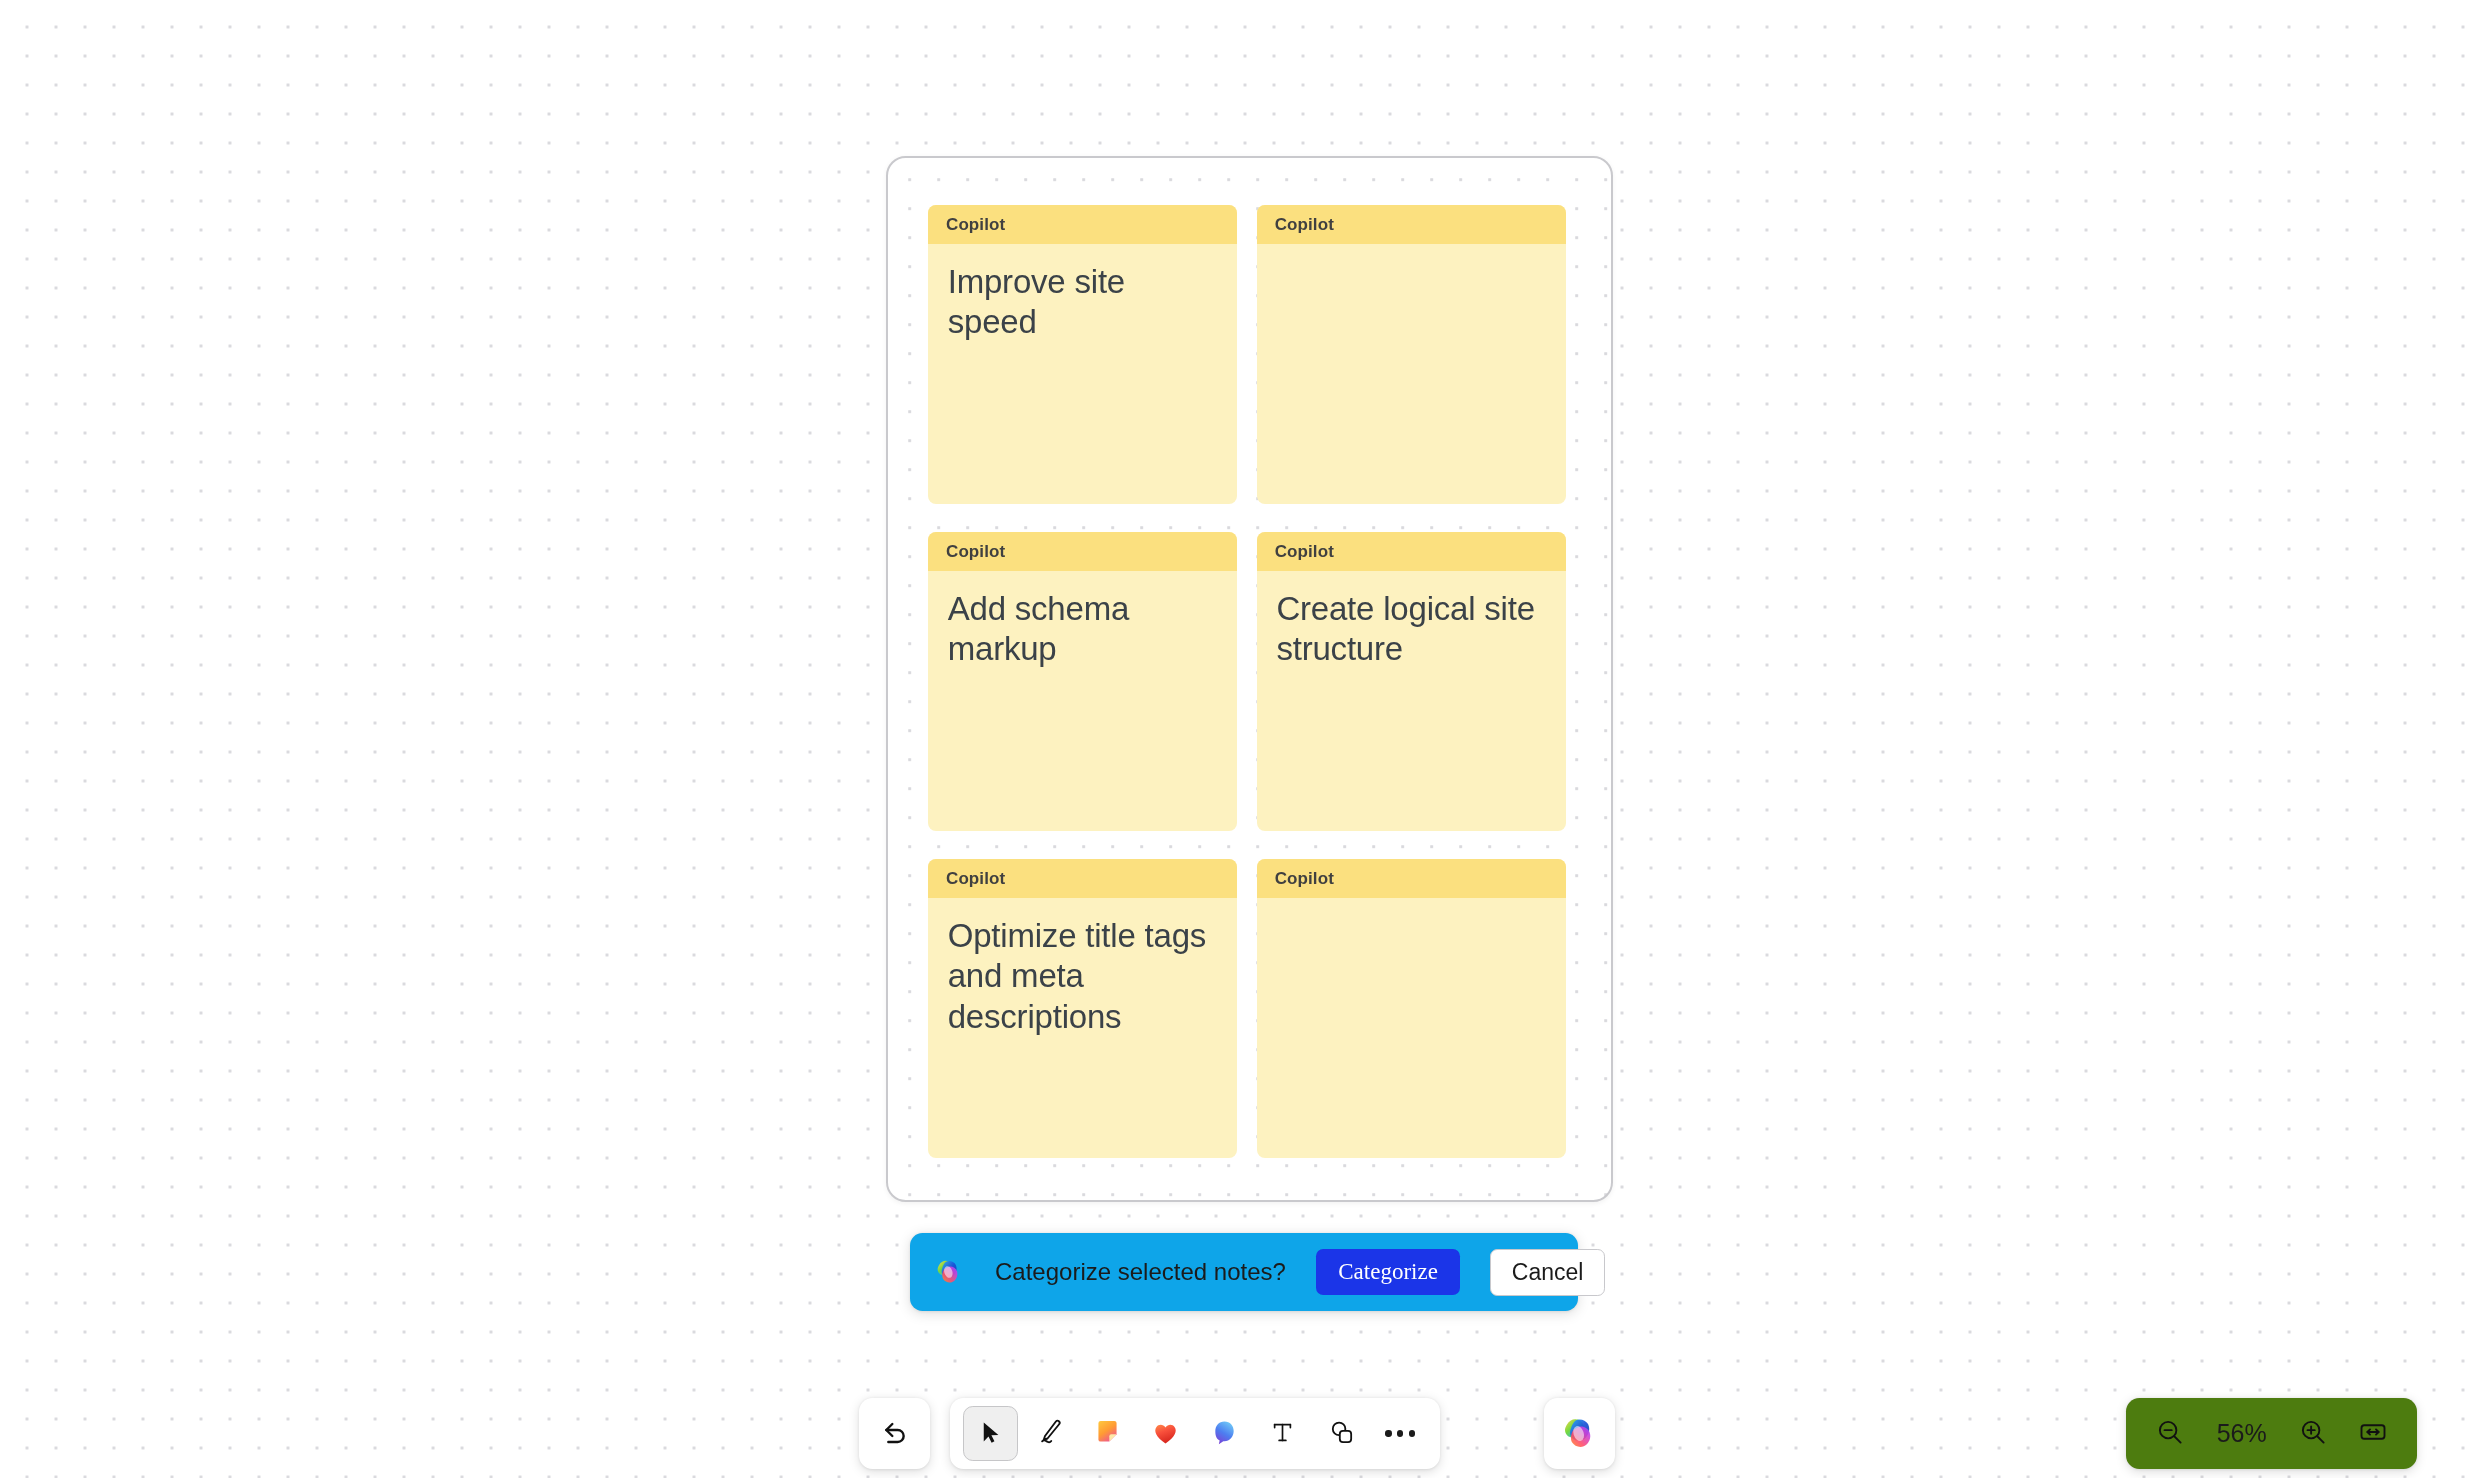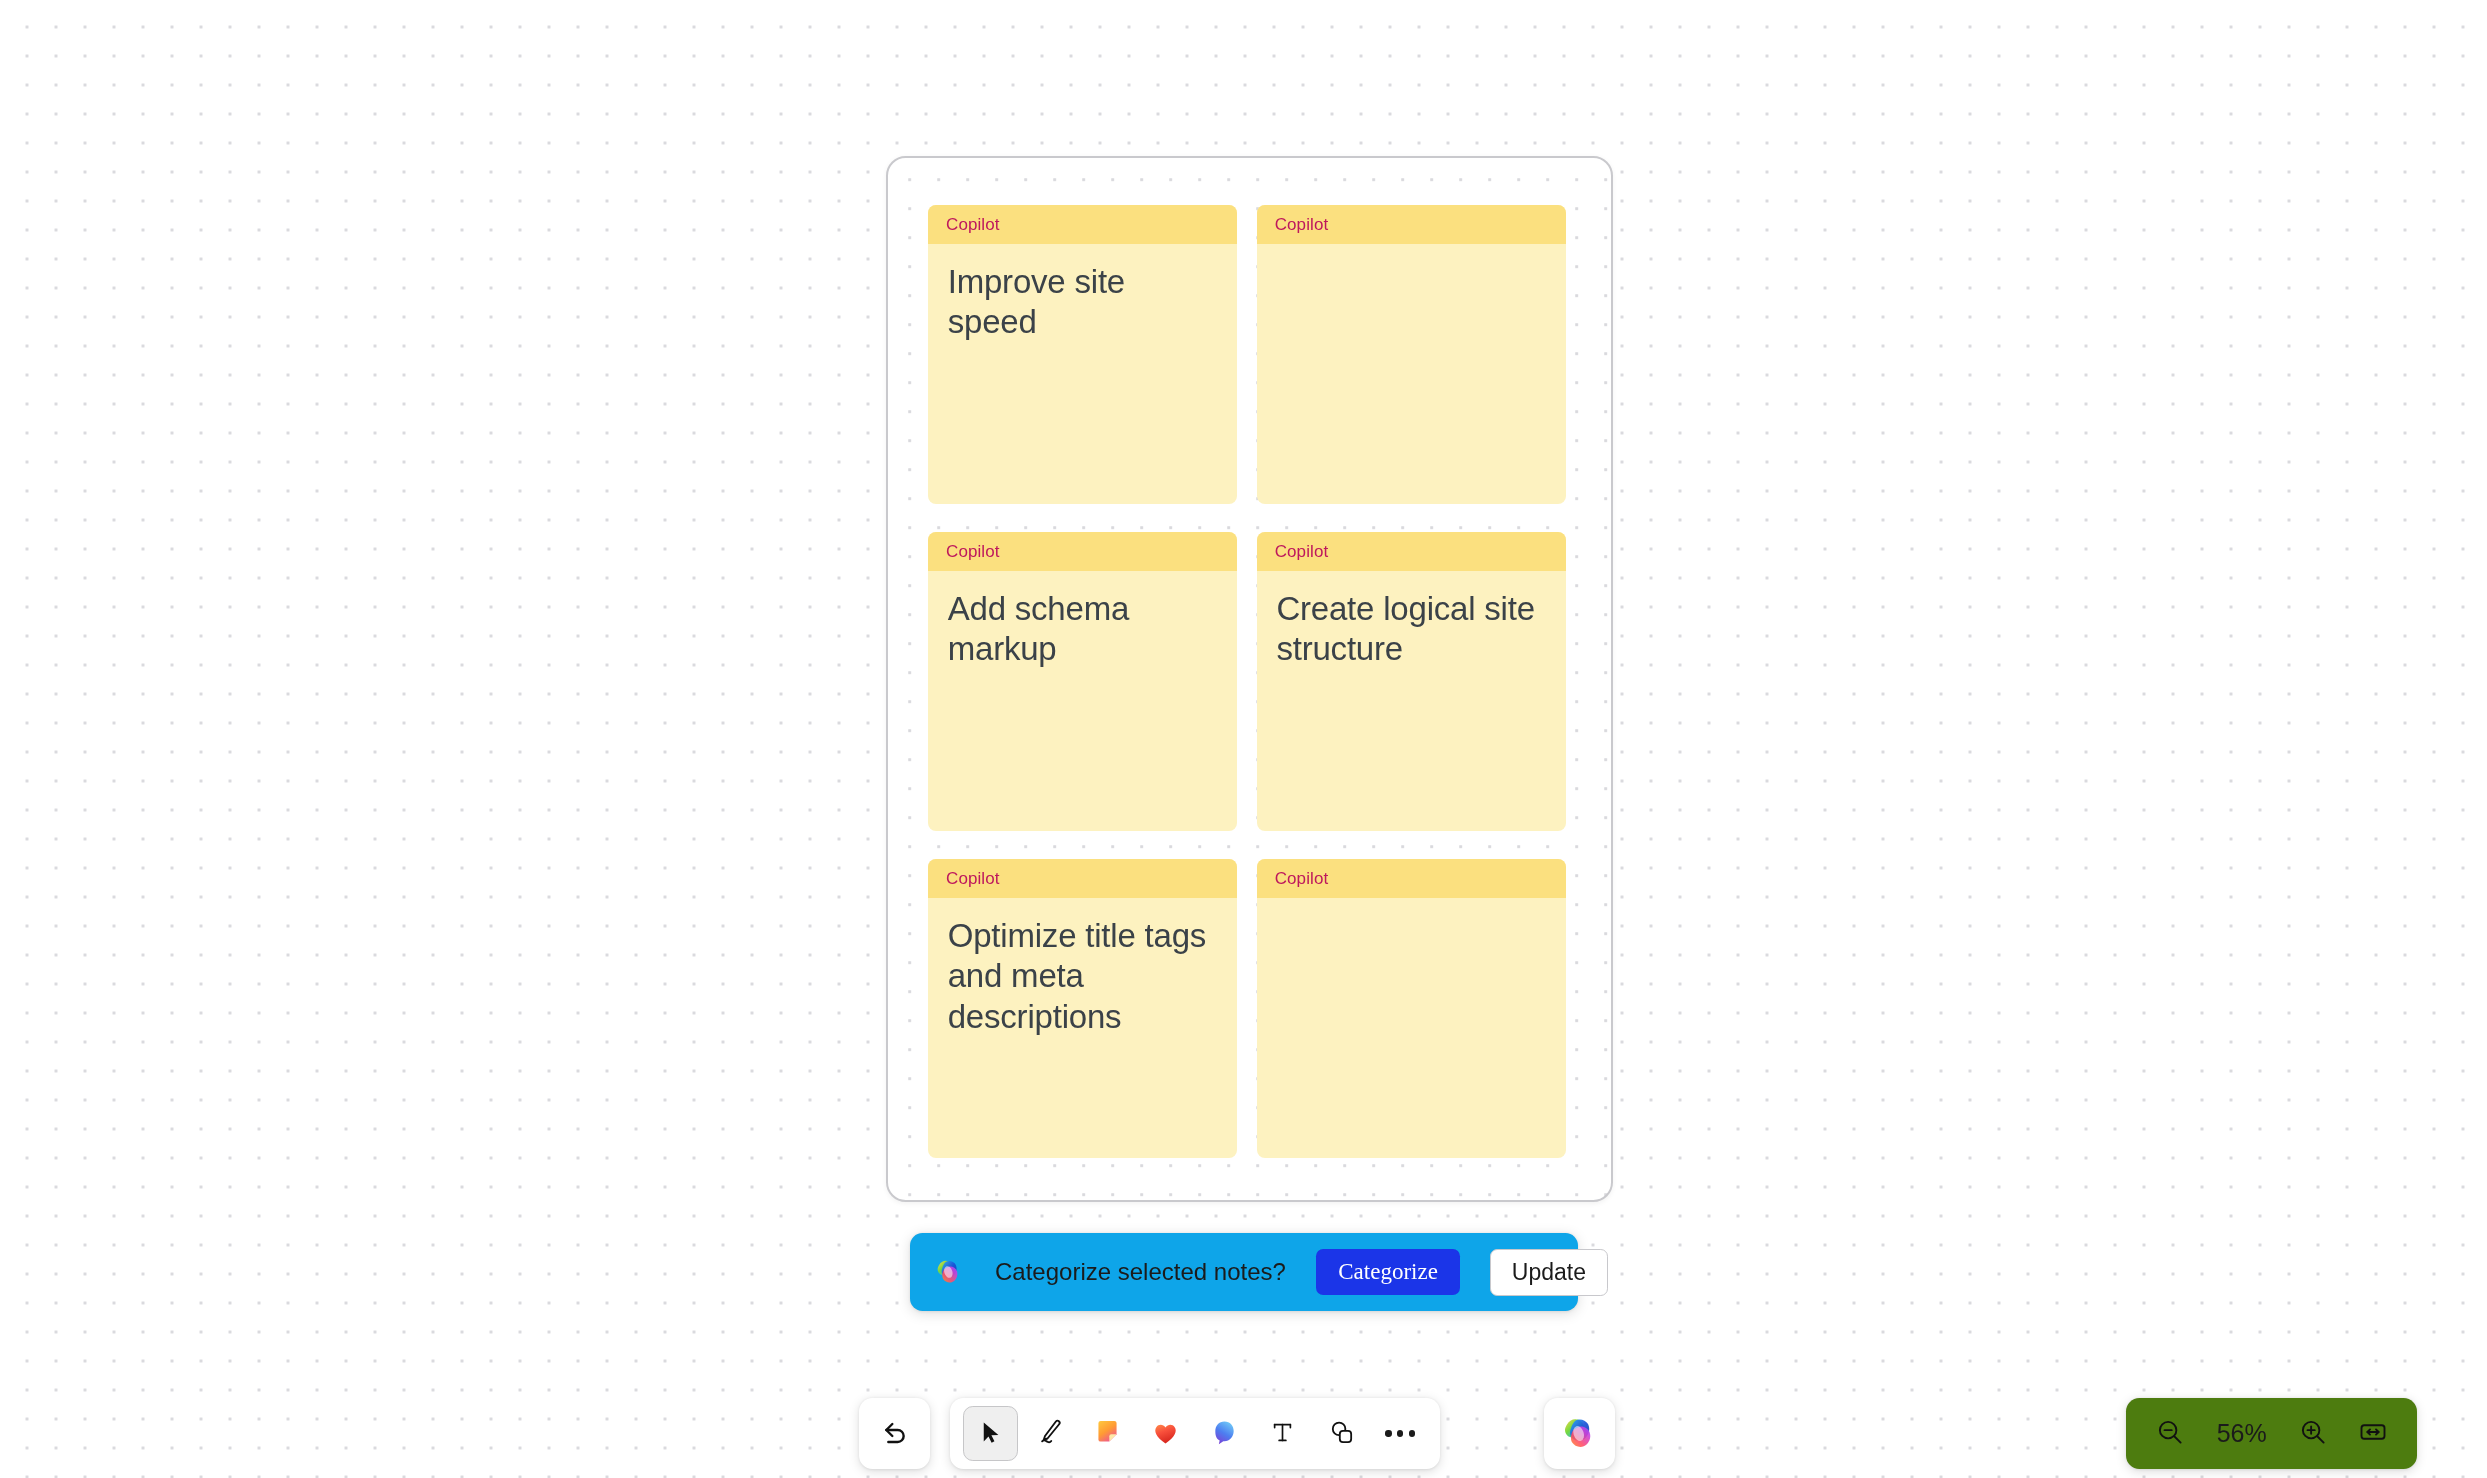--- a/index.html
+++ b/index.html
@@ -67,22 +67,22 @@
     background-color: #fbe07f;
     height: 39px;
     display: flex;
     align-items: center;
     padding: 0 18px;
     flex: 0 0 auto;
   }
 
   .note-source {
     font-size: 17px;
-    color: #be185d;
-    font-weight: 400;
+    color: #404040;
+    font-weight: 700;
     letter-spacing: 0.1px;
   }
 
   .note-body {
     flex: 1 1 auto;
     padding: 18px 19.7px 16px 19.7px;
   }
 
   .note-text {
     font-size: 33px;
@@ -326,21 +326,21 @@
         </linearGradient>
       </defs>
       <path d="M9 14c3-6 9-8 14-6 5 2 7 7 5 12-2 6-6 9-11 9-6 0-10-4-10-9 0-2 1-4 2-6z" fill="url(#cpC)"></path>
       <path d="M19 9c5-3 12-1 15 4 3 6 1 13-4 17-4 3-10 3-14 0-3-3-4-8-2-12 1-4 3-7 5-9z" fill="url(#cpA)" opacity="0.92"></path>
       <path d="M24 16c5-1 10 2 12 7 2 6-1 13-7 16-5 2-11 0-14-5-2-4-1-10 2-14 2-2 4-3 7-4z" fill="url(#cpB)" opacity="0.9"></path>
       <ellipse cx="23" cy="24" rx="6" ry="9" fill="#ffffff" opacity="0.55" transform="rotate(-18 23 24)"></ellipse>
     </svg>
   </span>
   <span class="prompt-label">Categorize selected notes?</span>
   <button class="btn-primary">Categorize</button>
-  <button class="btn-secondary">Update</button>
+  <button class="btn-secondary">Cancel</button>
 </div>
 
 <div id="undo-group">
   <span>
     <svg width="32" height="32" viewBox="0 0 24 24" fill="none" stroke="#111" stroke-width="1.8" stroke-linecap="round" stroke-linejoin="round">
       <path d="M10 6 L5.5 10.5 L10 15"></path>
       <path d="M5.5 10.5 H14 a4.5 4.5 0 0 1 0 9 H7"></path>
     </svg>
   </span>
 </div>

